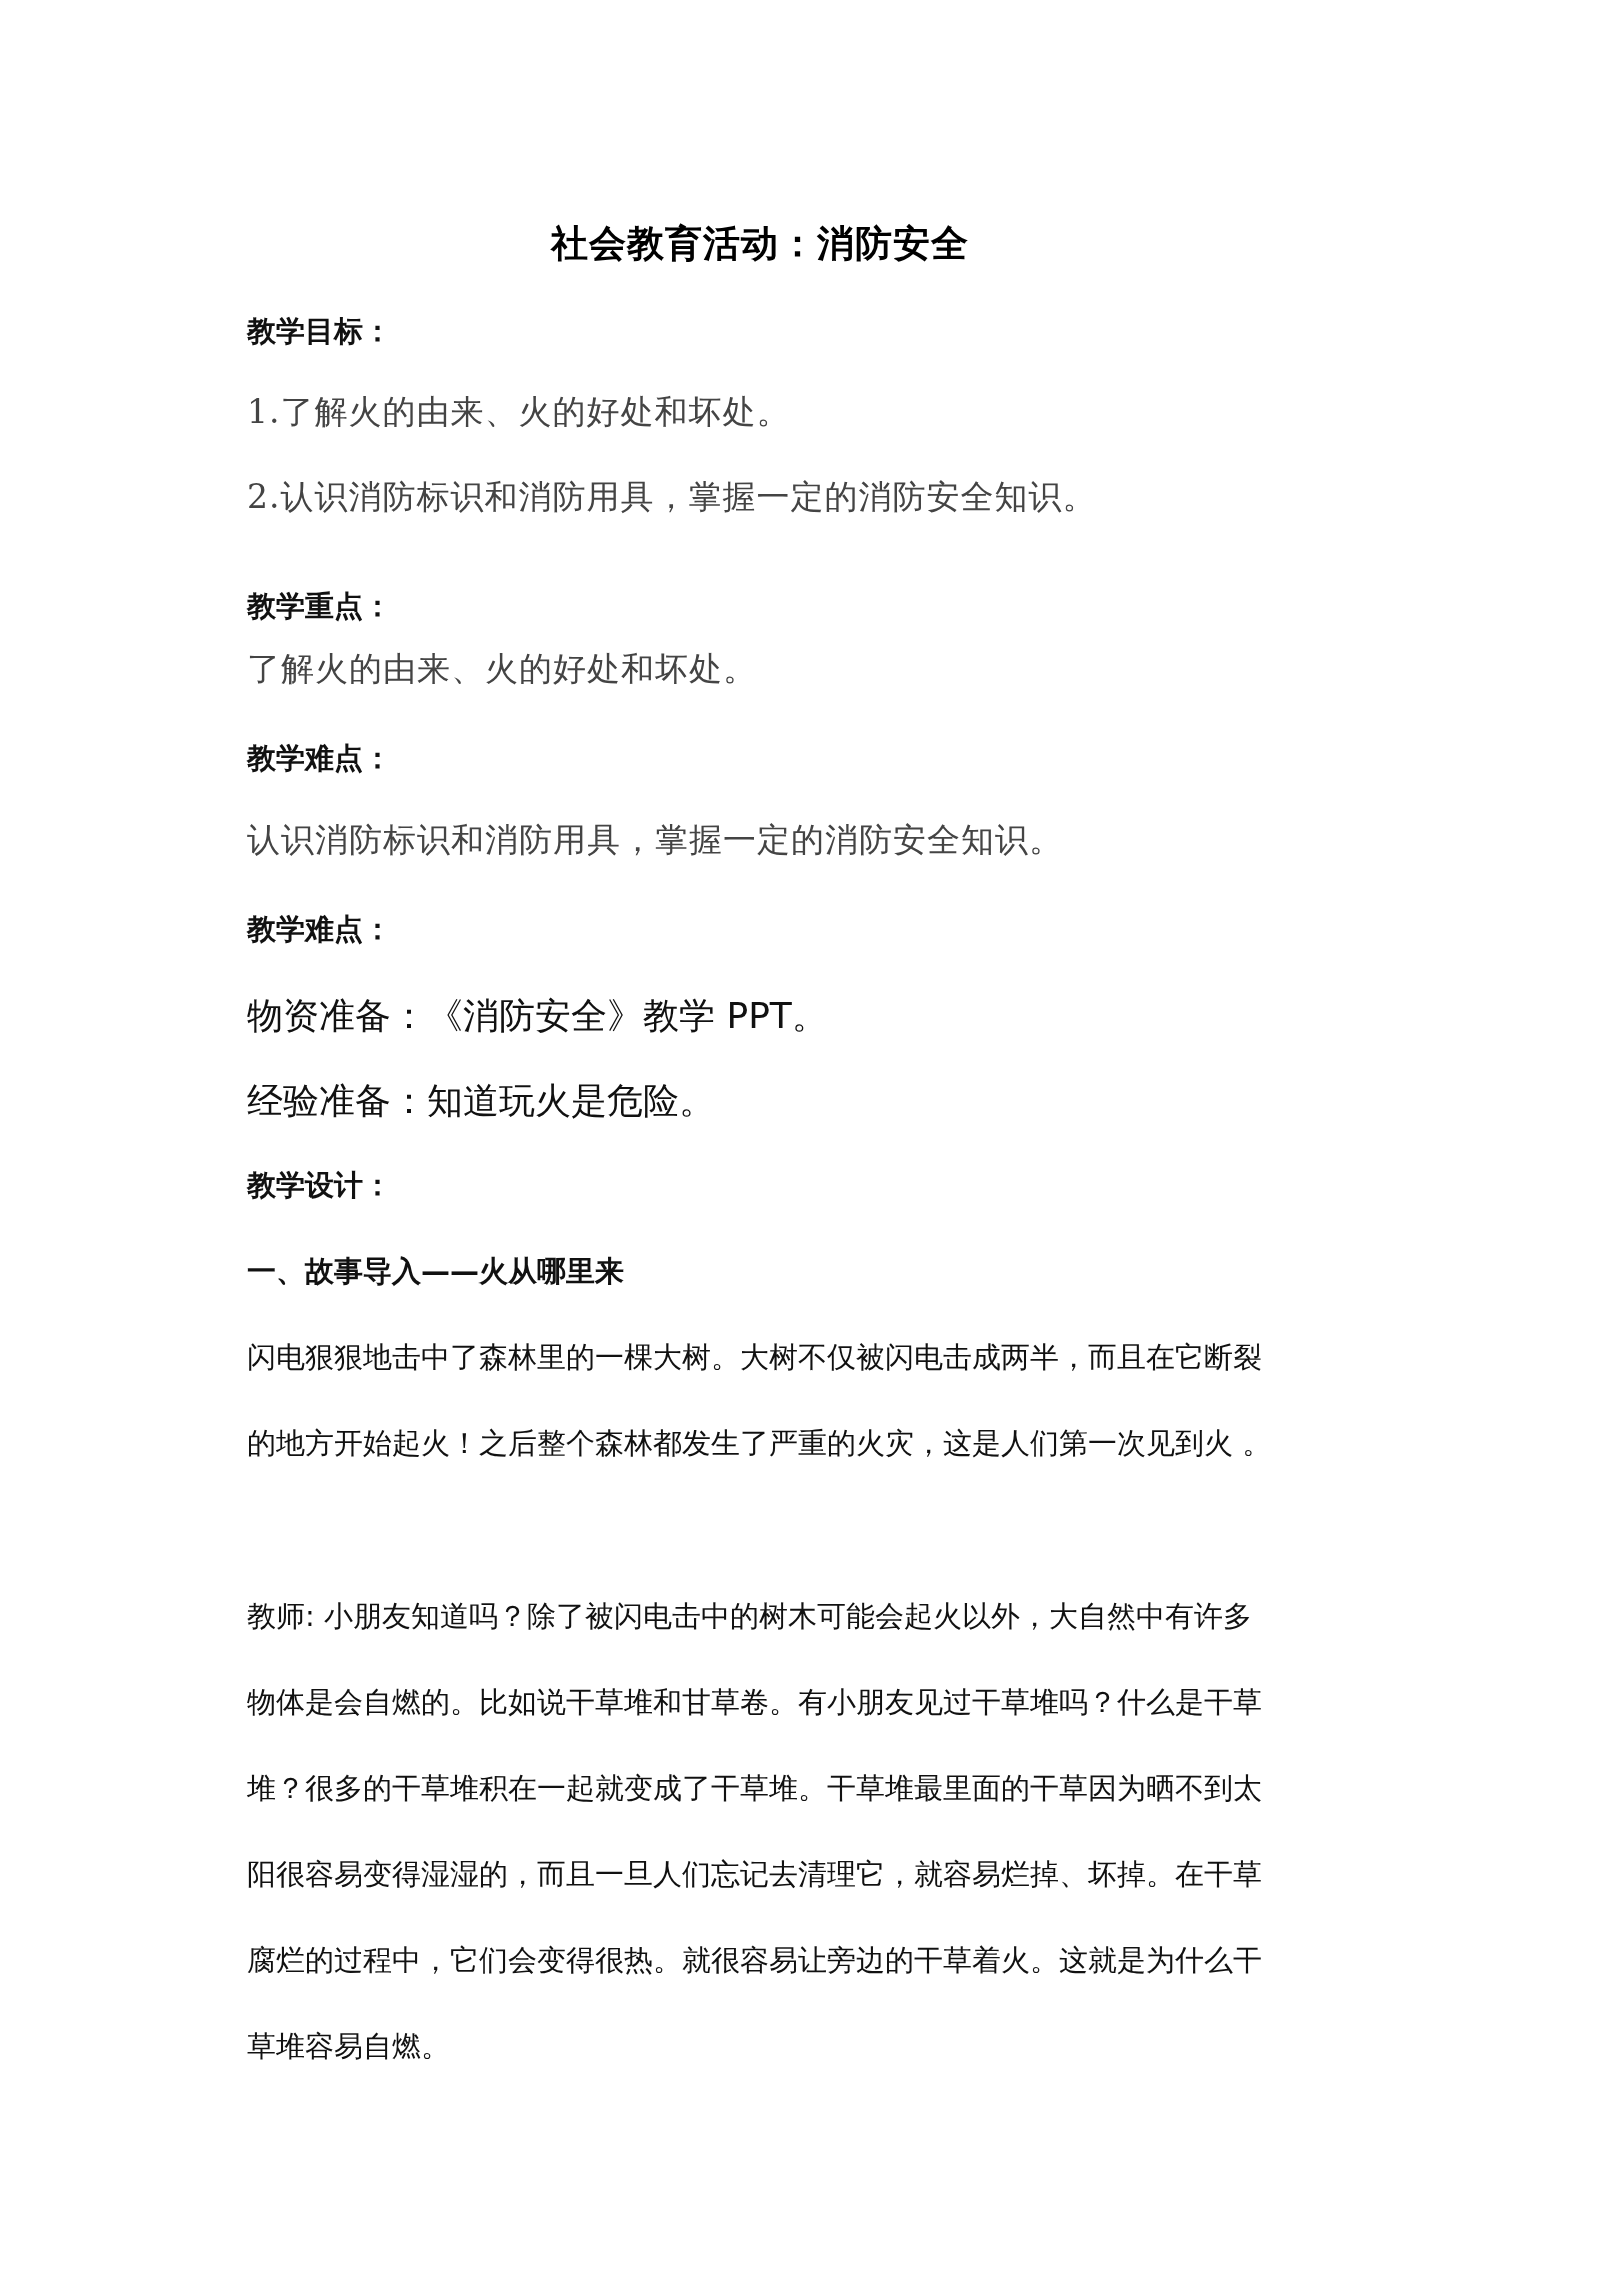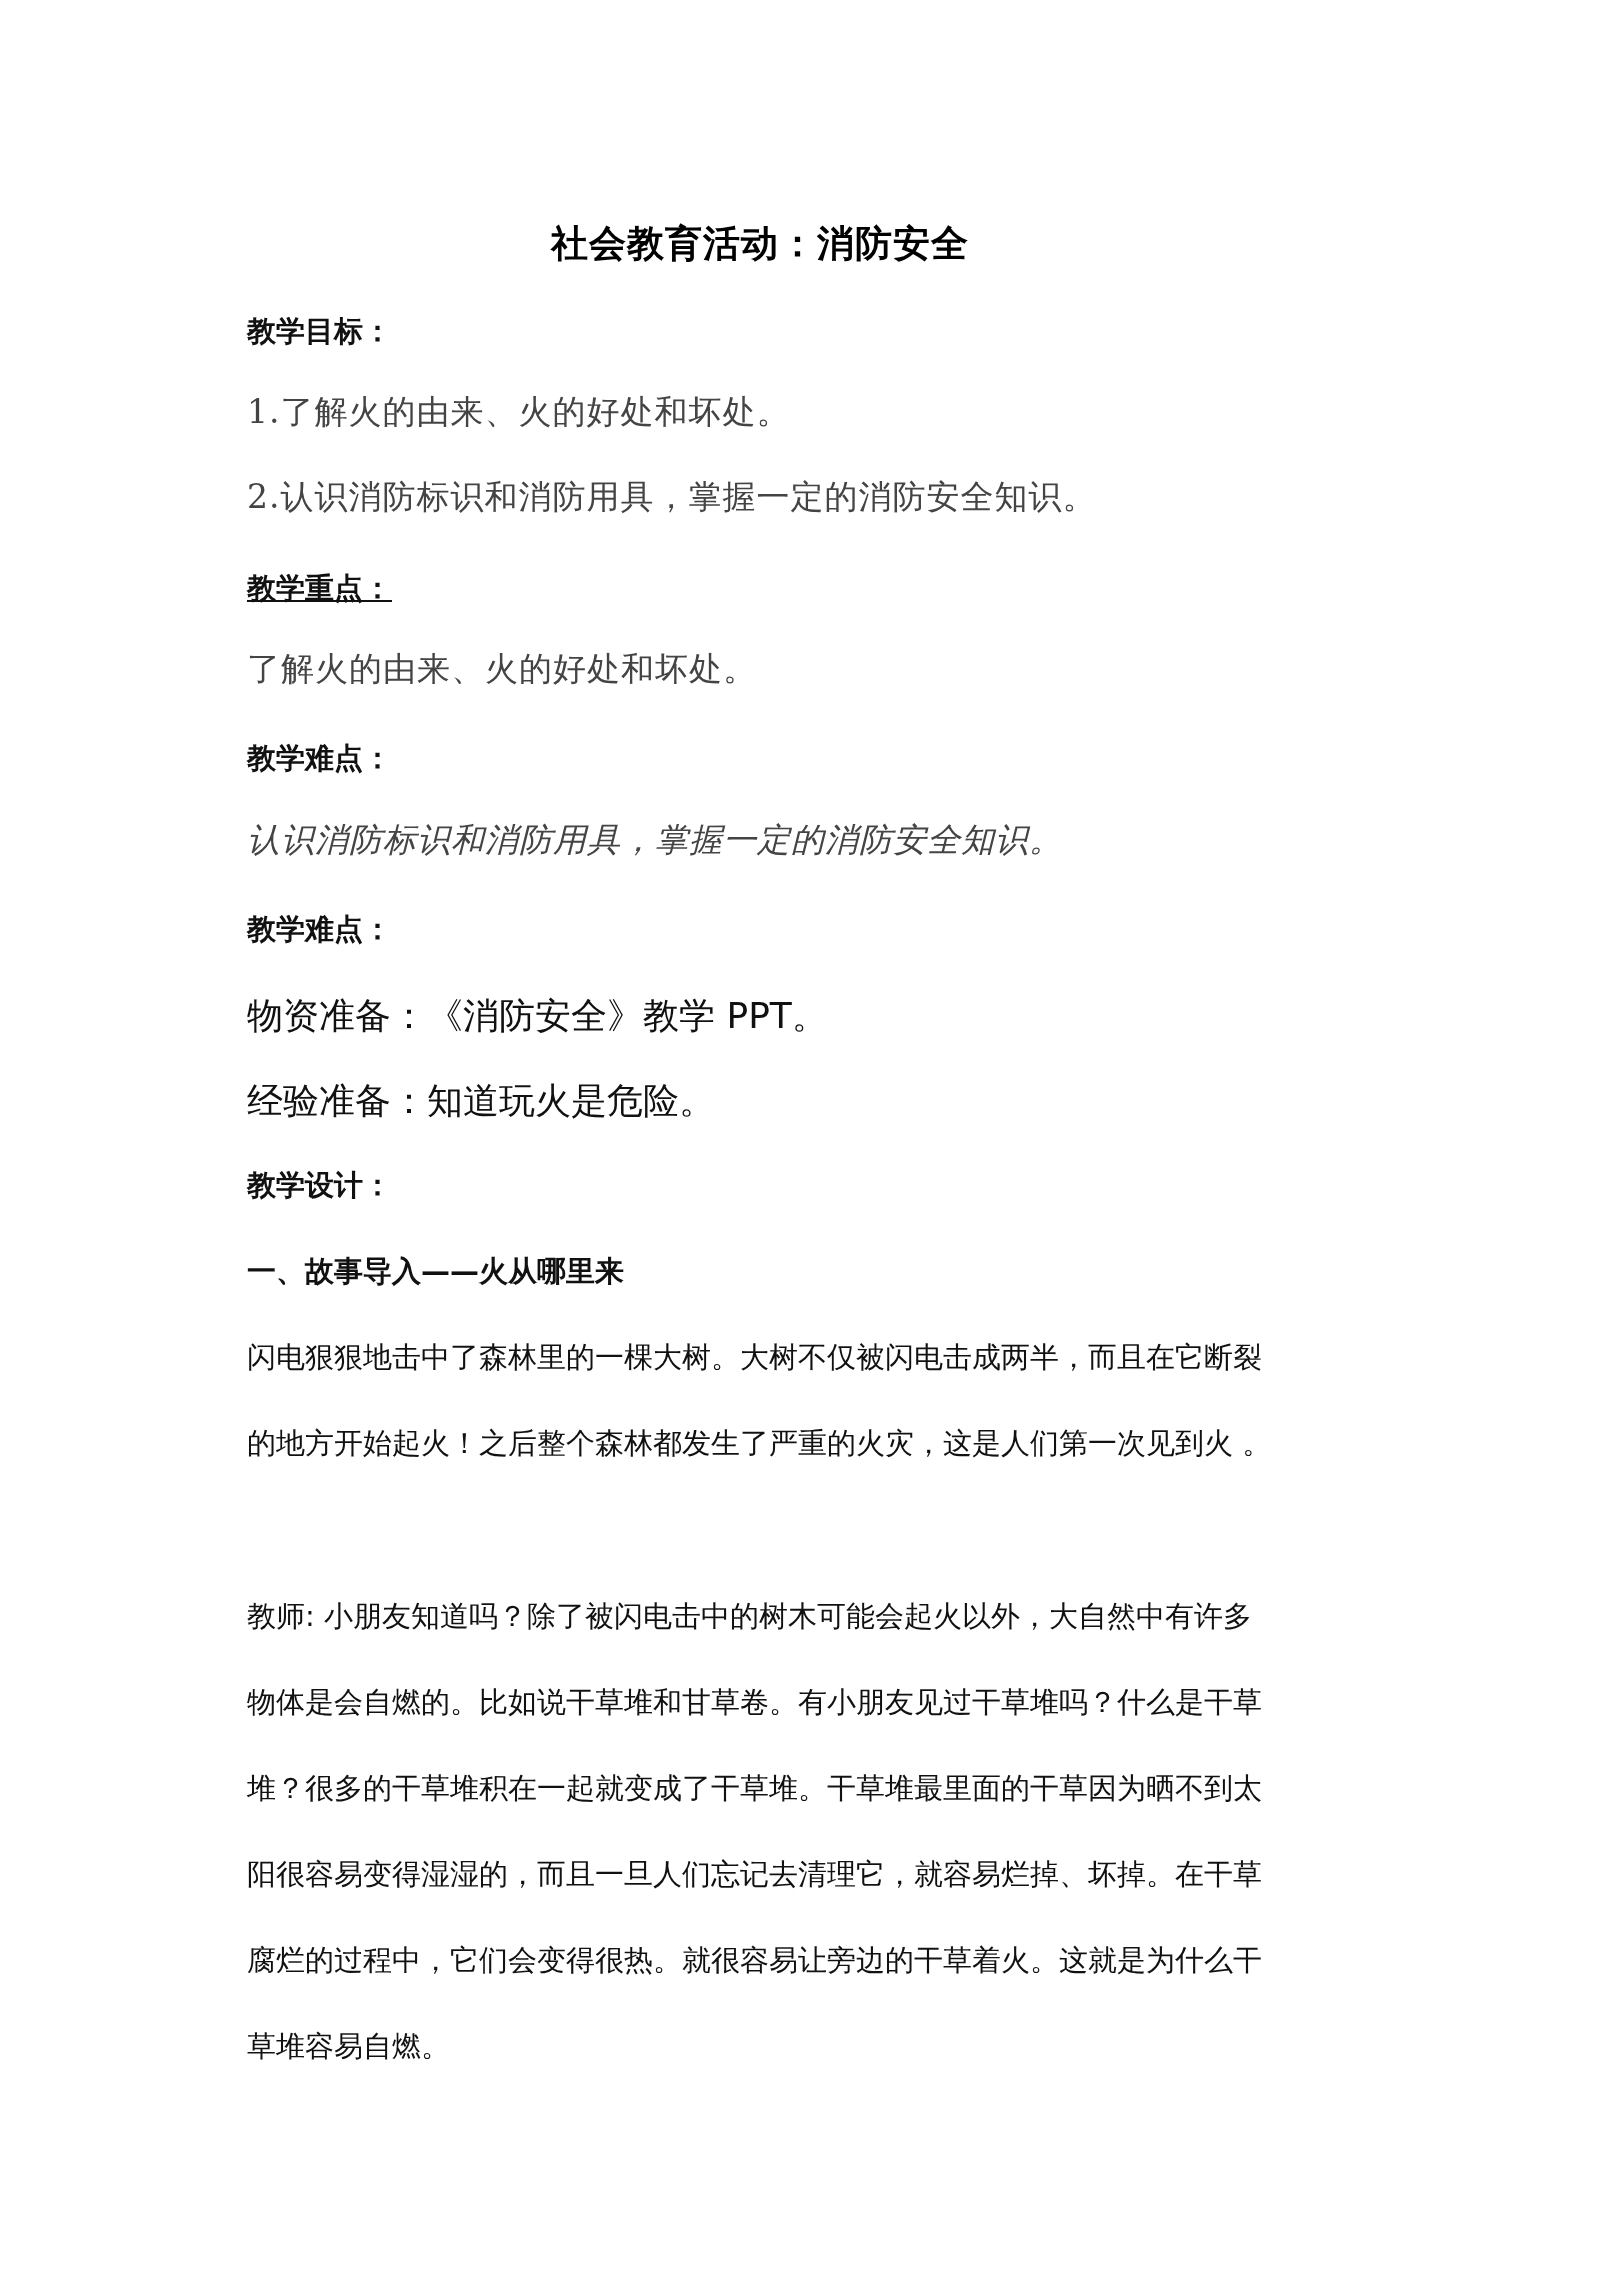--- a/index.html
+++ b/index.html
@@ -41,25 +41,25 @@
 <body>
 
 <div class="page">
 
   <div class="title">社会教育活动：消防安全</div>
 
   <div class="line heading" style="top:310px;">教学目标：</div>
   <div class="line serif" style="top:387px;">1.了解火的由来、火的好处和坏处。</div>
   <div class="line serif" style="top:472px;">2.认识消防标识和消防用具，掌握一定的消防安全知识。</div>
 
-  <div class="line heading" style="top:567px;text-decoration:underline;">教学重点：</div>
+  <div class="line heading" style="top:585px;">教学重点：</div>
   <div class="line serif" style="top:644px;">了解火的由来、火的好处和坏处。</div>
 
   <div class="line heading" style="top:737px;">教学难点：</div>
-  <div class="line serif" style="top:815px;font-style:italic;">认识消防标识和消防用具，掌握一定的消防安全知识。</div>
+  <div class="line serif" style="top:815px;">认识消防标识和消防用具，掌握一定的消防安全知识。</div>
 
   <div class="line heading" style="top:908px;">教学难点：</div>
   <div class="line sans" style="top:994px;">物资准备：《消防安全》教学 PPT。</div>
   <div class="line sans" style="top:1079px;">经验准备：知道玩火是危险。</div>
 
   <div class="line heading" style="top:1164px;">教学设计：</div>
   <div class="line heading" style="top:1250px;">一、故事导入——火从哪里来</div>
 
   <div class="para" style="top:1336px;">
     <span class="pl">闪电狠狠地击中了森林里的一棵大树。大树不仅被闪电击成两半，而且在它断裂</span>

